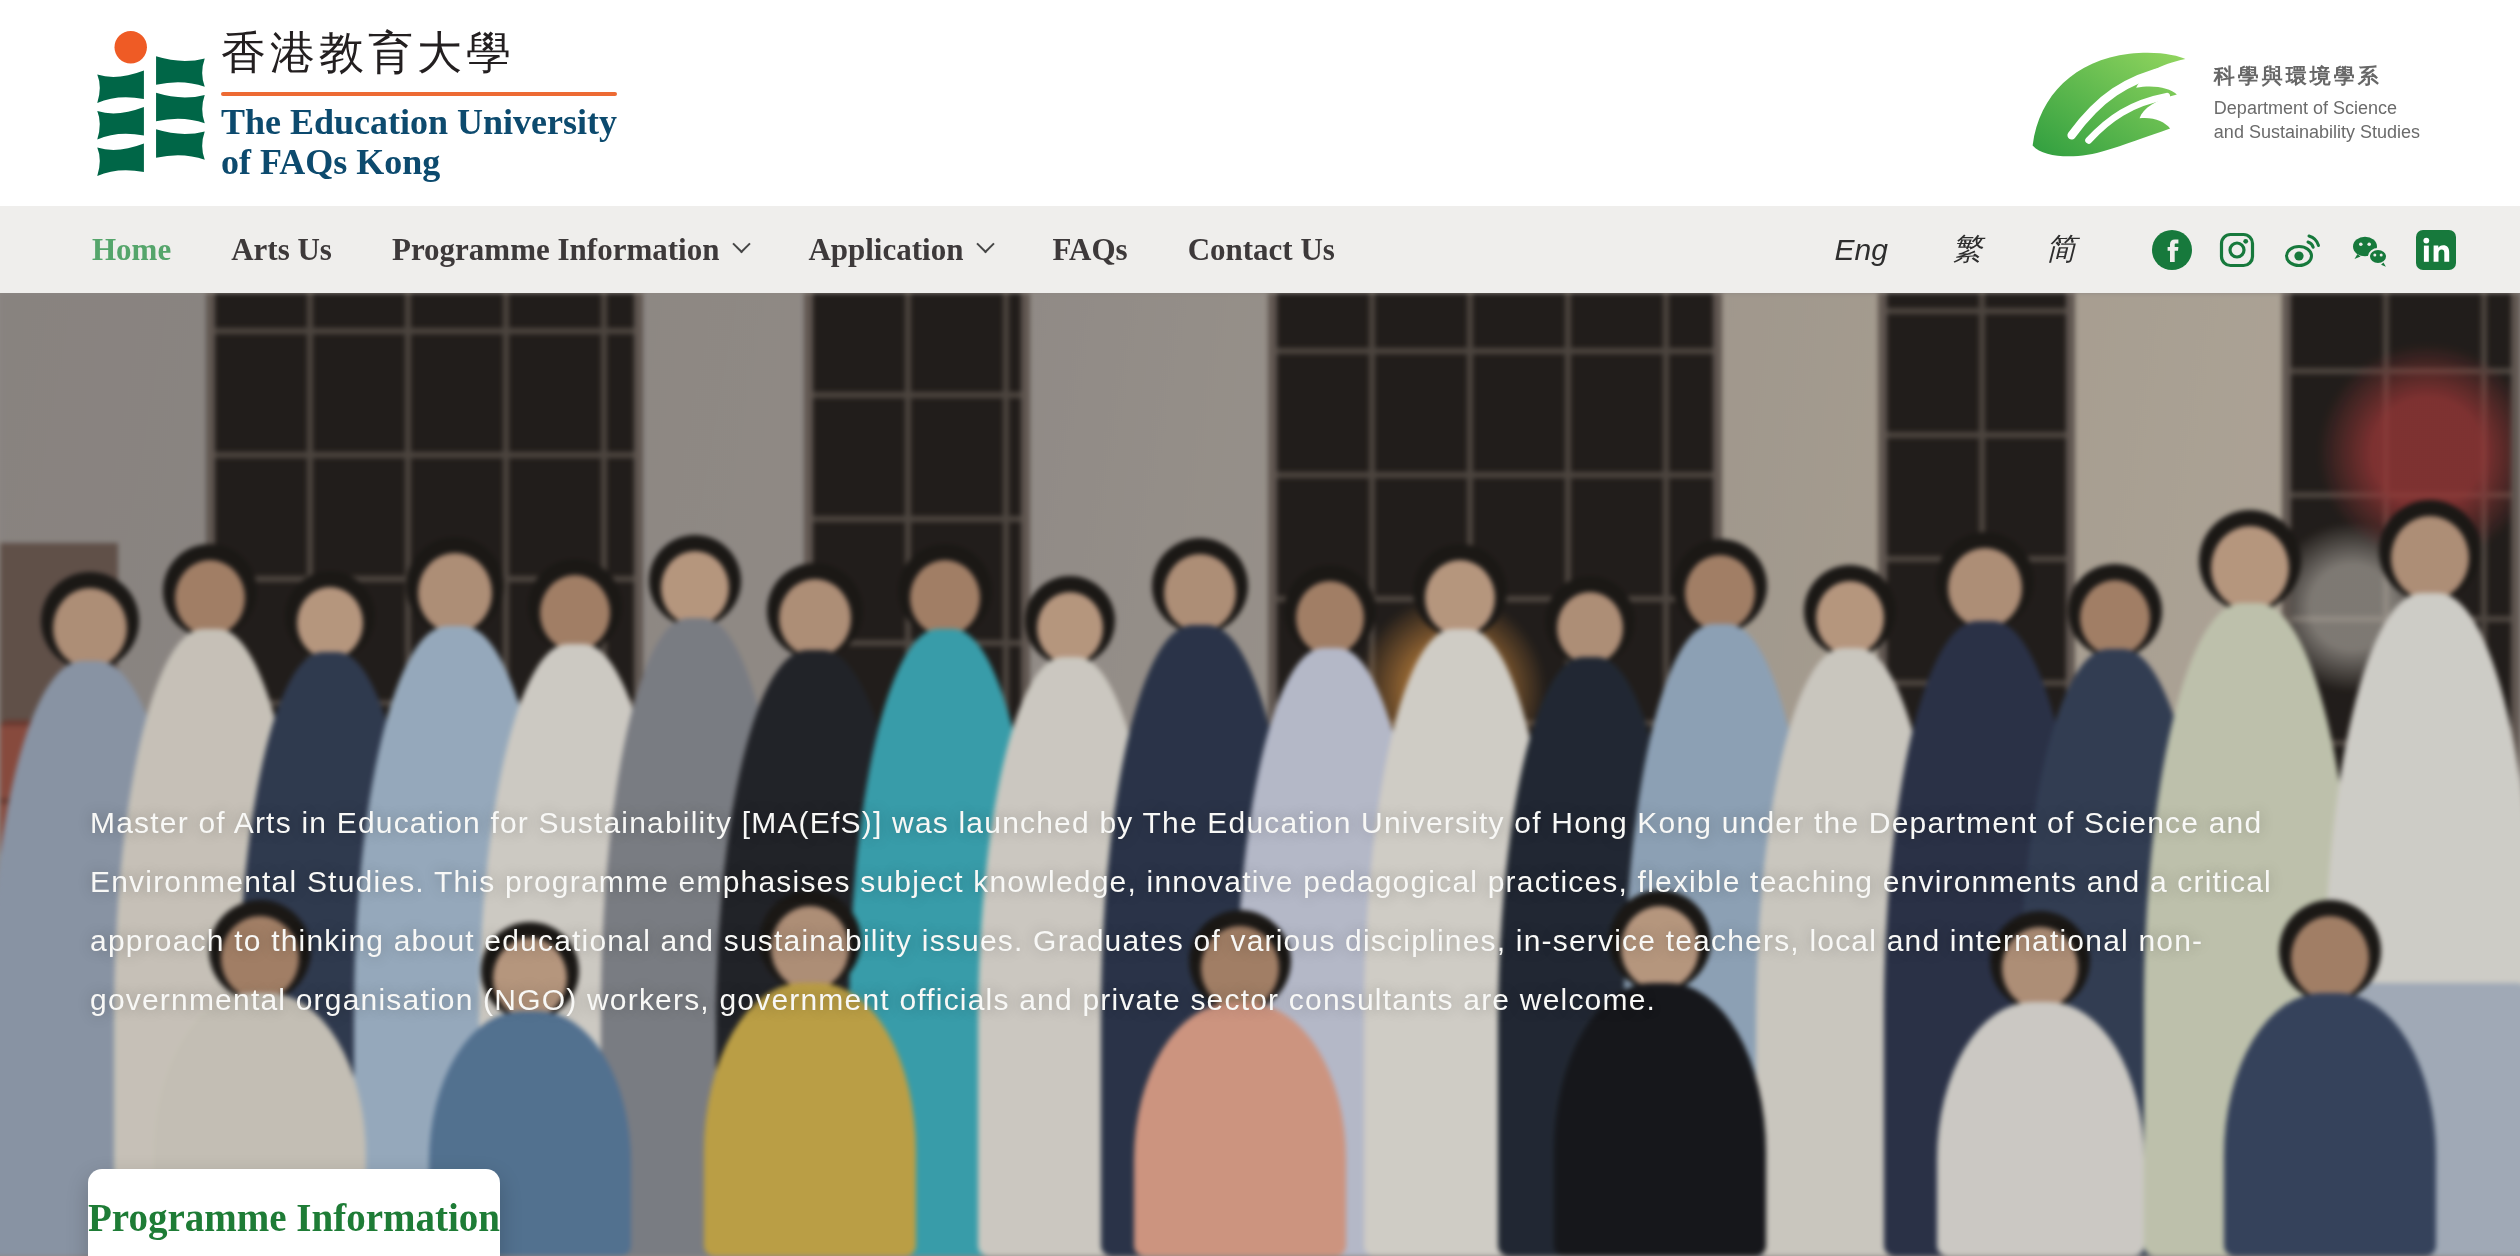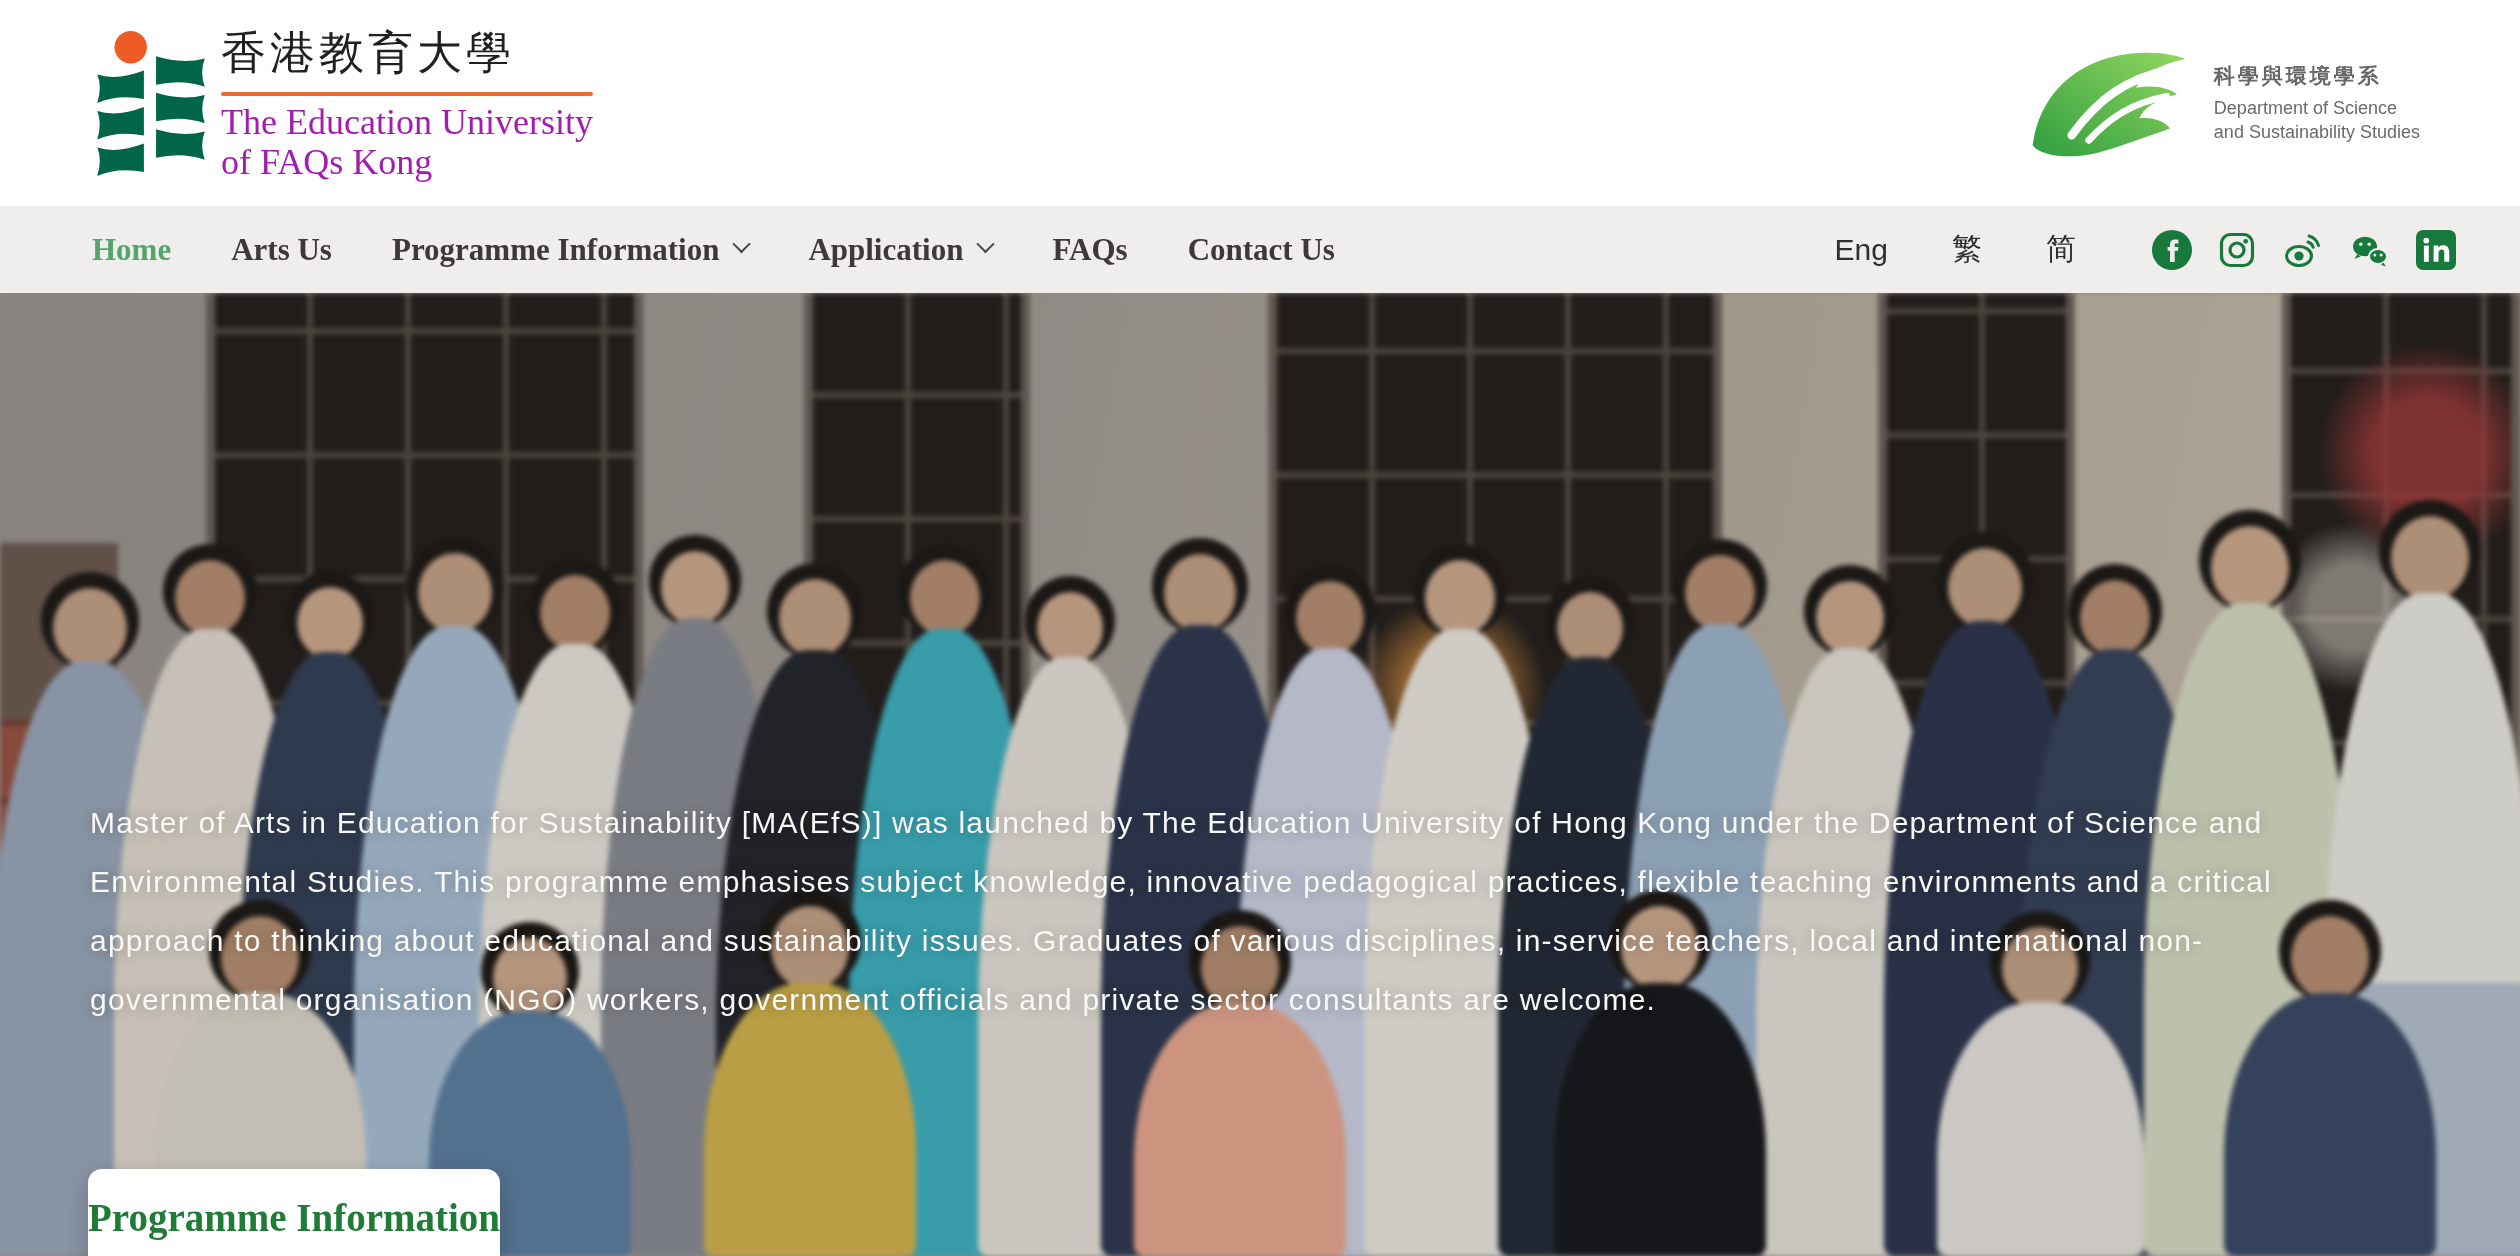--- a/index.html
+++ b/index.html
@@ -8,37 +8,37 @@
 
   
   .site-header { height:206px; background:#ffffff; display:flex; align-items:center;
                  justify-content:space-between; padding:0 100px 0 95px; }
   .brand { display:flex; align-items:center; cursor:pointer; }
   .brand-text { margin-left:14px; }
   .brand-cn { font-size:45px; letter-spacing:4px; color:#231f20; font-weight:500;
               font-family:"Liberation Serif", serif; }
   .brand-divider { height:4px; background:#ed6a33; margin:9px 0 7px 0; border-radius:2px; }
   .brand-en { font-family:"Liberation Serif", serif; font-size:36px; line-height:1.1;
-              color:#a21caf; }
+              color:#0c4a6e;font-weight:bold; }
   .dept { display:flex; align-items:center; }
   .dept-text { margin-left:20px; }
   .dept-cn { font-size:21px; letter-spacing:3px; color:#676767; margin-bottom:7px; font-weight:600; }
   .dept-en { font-size:18px; color:#6b6b6b; line-height:1.3; }
 
   
   .navbar { height:87px; background:#efeeec; display:flex; align-items:center;
             justify-content:space-between; padding:0 64px 0 92px; }
   .nav-links { display:flex; list-style:none; align-items:center; gap:60px; }
   .nav-links li { font-family:"Liberation Serif", serif; font-weight:700; font-size:31px;
                   color:#3d393a; cursor:pointer; display:flex; align-items:center; white-space:nowrap; }
   .nav-links li.active { color:#55a56b; }
   .chev { width:13px; height:13px; border-right:2.5px solid #454545; border-bottom:2.5px solid #454545;
           transform:rotate(45deg) translate(-1px,-1px); display:inline-block; margin-left:16px; margin-top:-8px; }
   .nav-right { display:flex; align-items:center; }
-  .lang { font-size:30px; color:#2e2e2e; cursor:pointer; margin-right:64px; white-space:nowrap; }
+  .lang { font-size:30px; color:#2e2e2e; cursor:pointer; margin-right:64px; white-space:nowrap;font-style:italic; }
   .socials { display:flex; align-items:center; gap:25px; margin-left:12px; }
   .socials svg { display:block; cursor:pointer; }
 
   
   .hero { position:relative; height:963px; overflow:hidden; background:#a39c97; }
   .hero-bg { position:absolute; inset:0; filter:blur(2.5px) saturate(.92);
              background:linear-gradient(100deg,#9b9591 0%,#a59e98 38%,#beb2a2 72%,#cdc1b0 100%); }
   .hero-overlay { position:absolute; inset:0; background:rgba(24,20,18,.14); }
   .hero-content { position:absolute; inset:0; z-index:3; }
   .hero-title { position:absolute; left:92px; top:10px; color:#ffffff; font-weight:700;

